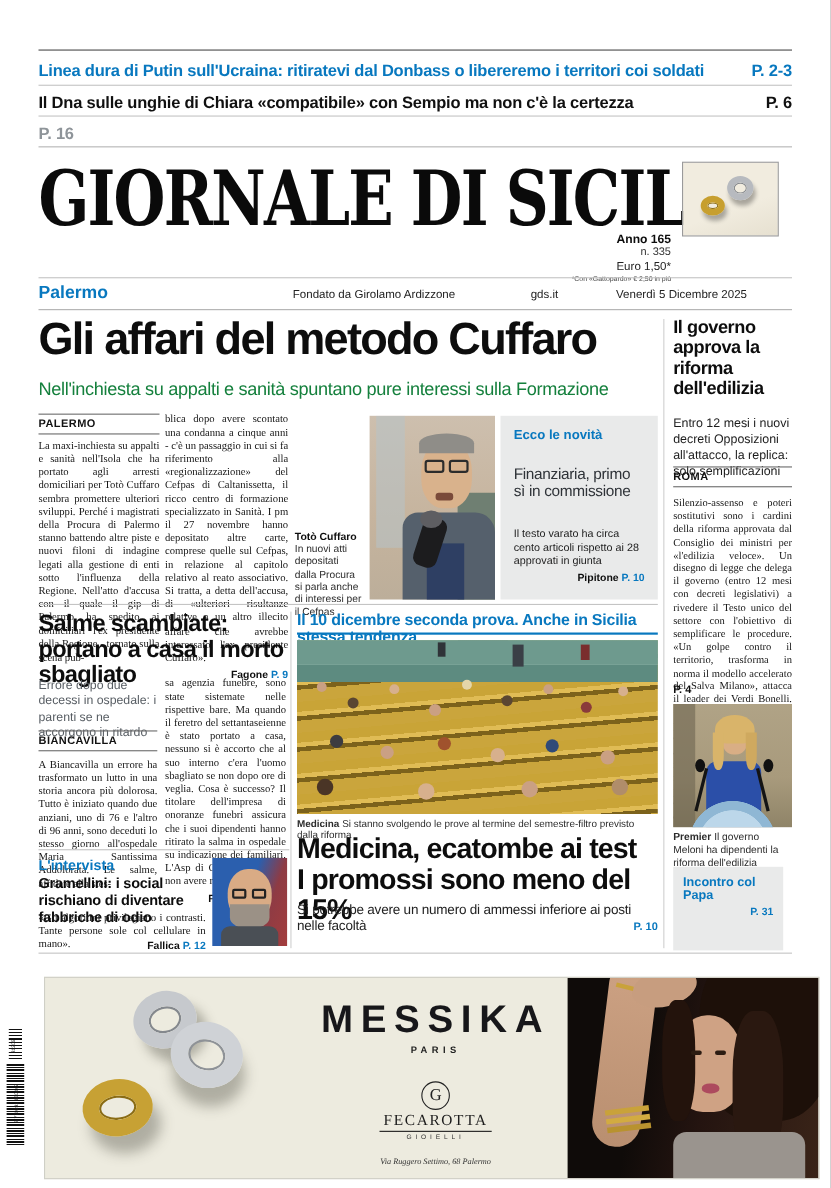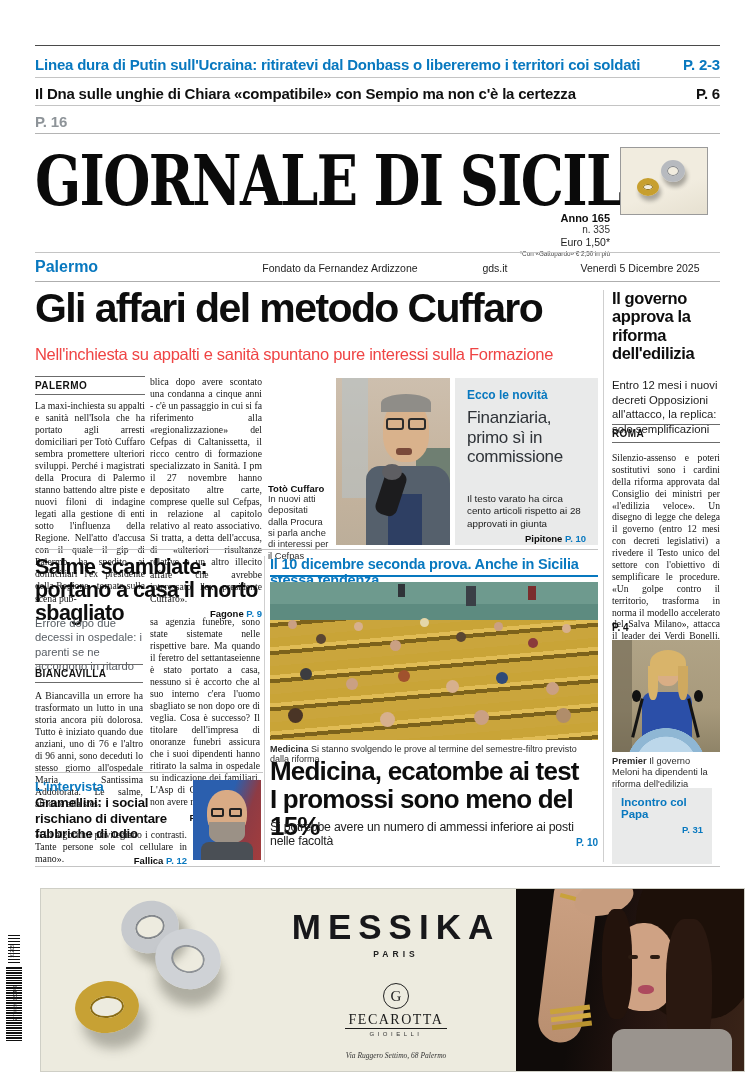--- a/index.html
+++ b/index.html
@@ -14,21 +14,21 @@
   .hr{position:absolute;height:1px;background:var(--hair)}
   .vr{position:absolute;width:1px;background:#cfcfcf}
   .toprow{position:absolute;left:35px;width:685px;display:flex;align-items:center;font-size:15px;font-weight:bold;letter-spacing:-0.2px;height:26px}
   .toprow .t{flex:1}
   .kick{border-top:1px solid #6b6b6b;border-bottom:1px solid #6b6b6b;padding:3px 0;font-size:10px;font-weight:bold;letter-spacing:.4px;color:#111}
   .body-ser{font-size:9.7px;line-height:1.24;color:#151515}
   .byl{font-size:9.5px;font-weight:bold;text-align:right;margin-top:3px}
   .byl .pg{color:var(--blue)}
   .graybox{background:#e9eaea}
   .boxkick{font-size:12px;font-weight:bold;color:var(--blue)}
-  .boxtitle{font-size:17px;line-height:1.16;color:#2f3338;letter-spacing:-0.3px;margin-top:6px}
+  .boxtitle{font-size:14px;line-height:1.16;color:#2f3338;letter-spacing:-0.3px;margin-top:20px}
   .caption{font-size:9.3px;line-height:1.22;color:#2c2c2c}
   .photo{position:absolute;overflow:hidden}
   .head{position:absolute;border-radius:50%}
   .ringc{position:absolute;border-radius:50%}
 </style>
 </head>
 <body>
 
 <div class="page">
 
@@ -57,27 +57,27 @@
 
   <div class="abs" style="left:450px;top:212px;width:160px;text-align:right">
     <div class="b" style="font-size:11px">Anno 165</div>
     <div style="font-size:10px;color:#333">n. 335</div>
     <div style="font-size:10.5px;color:#222;margin-top:1px">Euro 1,50*</div>
     <div style="font-size:6.3px;color:#444;margin-top:2px">*Con «Gattopardo» € 2,50 in più</div>
   </div>
 
   <div class="hr" style="left:35px;top:252px;width:685px"></div>
   <div class="abs b blue" style="left:35px;top:258px;font-size:16px">Palermo</div>
-  <div class="abs" style="left:230px;top:262px;width:220px;text-align:center;font-size:10.5px;color:#222">Fondato da Fernandez Ardizzone</div>
+  <div class="abs" style="left:230px;top:262px;width:220px;text-align:center;font-size:10.5px;color:#222">Fondato da Girolamo Ardizzone</div>
   <div class="abs" style="left:455px;top:262px;width:80px;text-align:center;font-size:10.5px;color:#222">gds.it</div>
-  <div class="abs" style="left:560px;top:262px;width:160px;text-align:center;font-size:10.5px;color:#222">Venerdì 5 Dicembre 2025</div>
+  <div class="abs" style="left:560px;top:262px;width:160px;text-align:left;font-size:10.5px;color:#222">Venerdì 5 Dicembre 2025</div>
   <div class="hr" style="left:35px;top:281px;width:685px;background:#aeaeae"></div>
 
   <div class="abs" style="left:35px;top:288px;width:565px;font-size:41px;font-weight:800;letter-spacing:-1.6px;line-height:1">Gli affari del metodo Cuffaro</div>
-  <div class="abs" style="left:35px;top:345px;width:565px;font-size:16.5px;color:#ef4444;letter-spacing:-0.3px">Nell'inchiesta su appalti e sanità spuntano pure interessi sulla Formazione</div>
+  <div class="abs" style="left:35px;top:345px;width:565px;font-size:16.5px;color:#15803d;letter-spacing:-0.3px">Nell'inchiesta su appalti e sanità spuntano pure interessi sulla Formazione</div>
 
   <div class="vr" style="left:603px;top:290px;height:572px"></div>
 
   <div class="abs" style="left:35px;top:376px;width:110px">
     <div class="kick">PALERMO</div>
     <div class="ser just body-ser" style="margin-top:5px">La maxi-inchiesta su appalti e sanità nell'Isola che ha portato agli arresti domiciliari per Totò Cuffaro sembra promettere ulteriori sviluppi. Perché i magistrati della Procura di Palermo stanno battendo altre piste e nuovi filoni di indagine legati alla gestione di enti sotto l'influenza della Regione. Nell'atto d'accusa con il quale il gip di Palermo ha spedito ai domiciliari l'ex presidente della Regione - tornato sulla scena pub-</div>
   </div>
 
   <div class="abs" style="left:150px;top:376px;width:112px">
     <div class="ser just body-ser">blica dopo avere scontato una condanna a cinque anni - c'è un passaggio in cui si fa riferimento alla «regionalizzazione» del Cefpas di Caltanissetta, il ricco centro di formazione specializzato in Sanità. I pm il 27 novembre hanno depositato altre carte, comprese quelle sul Cefpas, in relazione al capitolo relativo al reato associativo. Si tratta, a detta dell'accusa, di «ulteriori risultanze relative a un altro illecito affare che avrebbe interessato l'ex presidente Cuffaro».</div>

